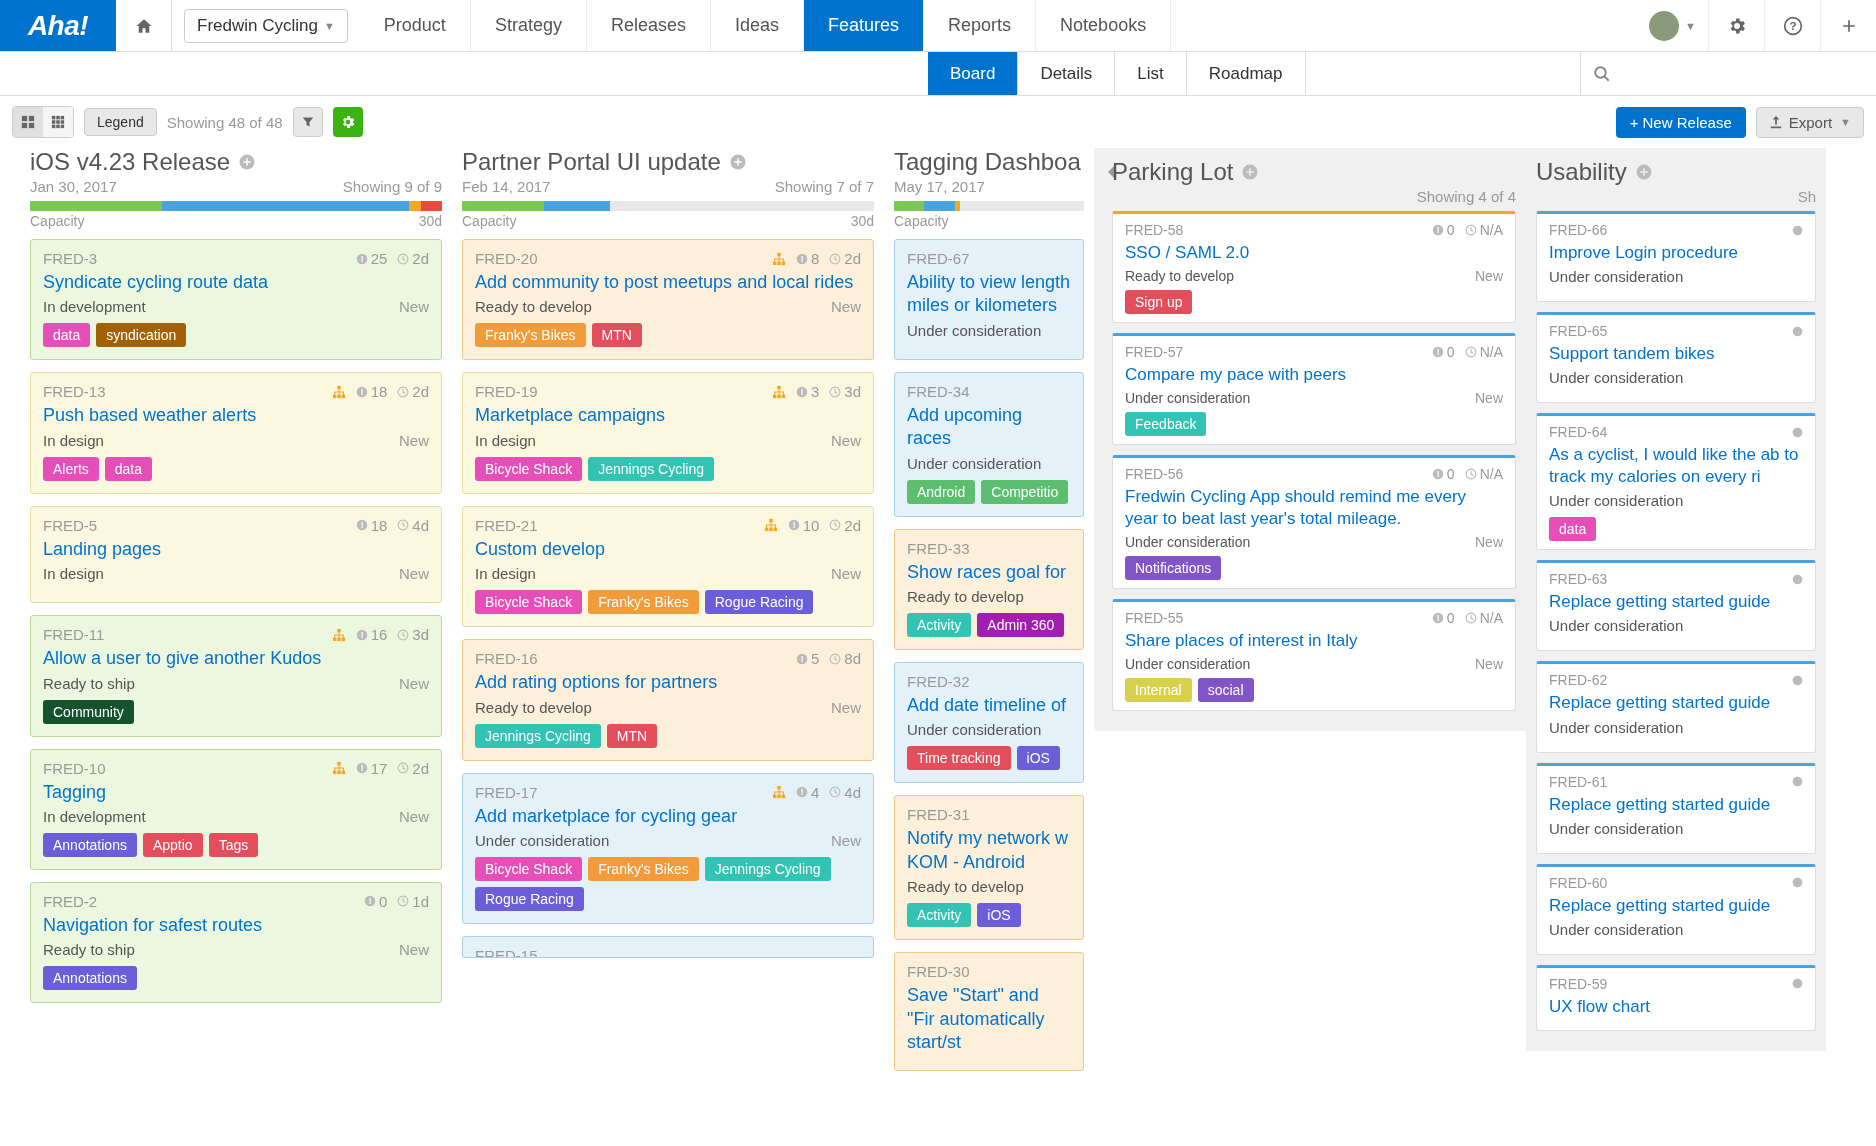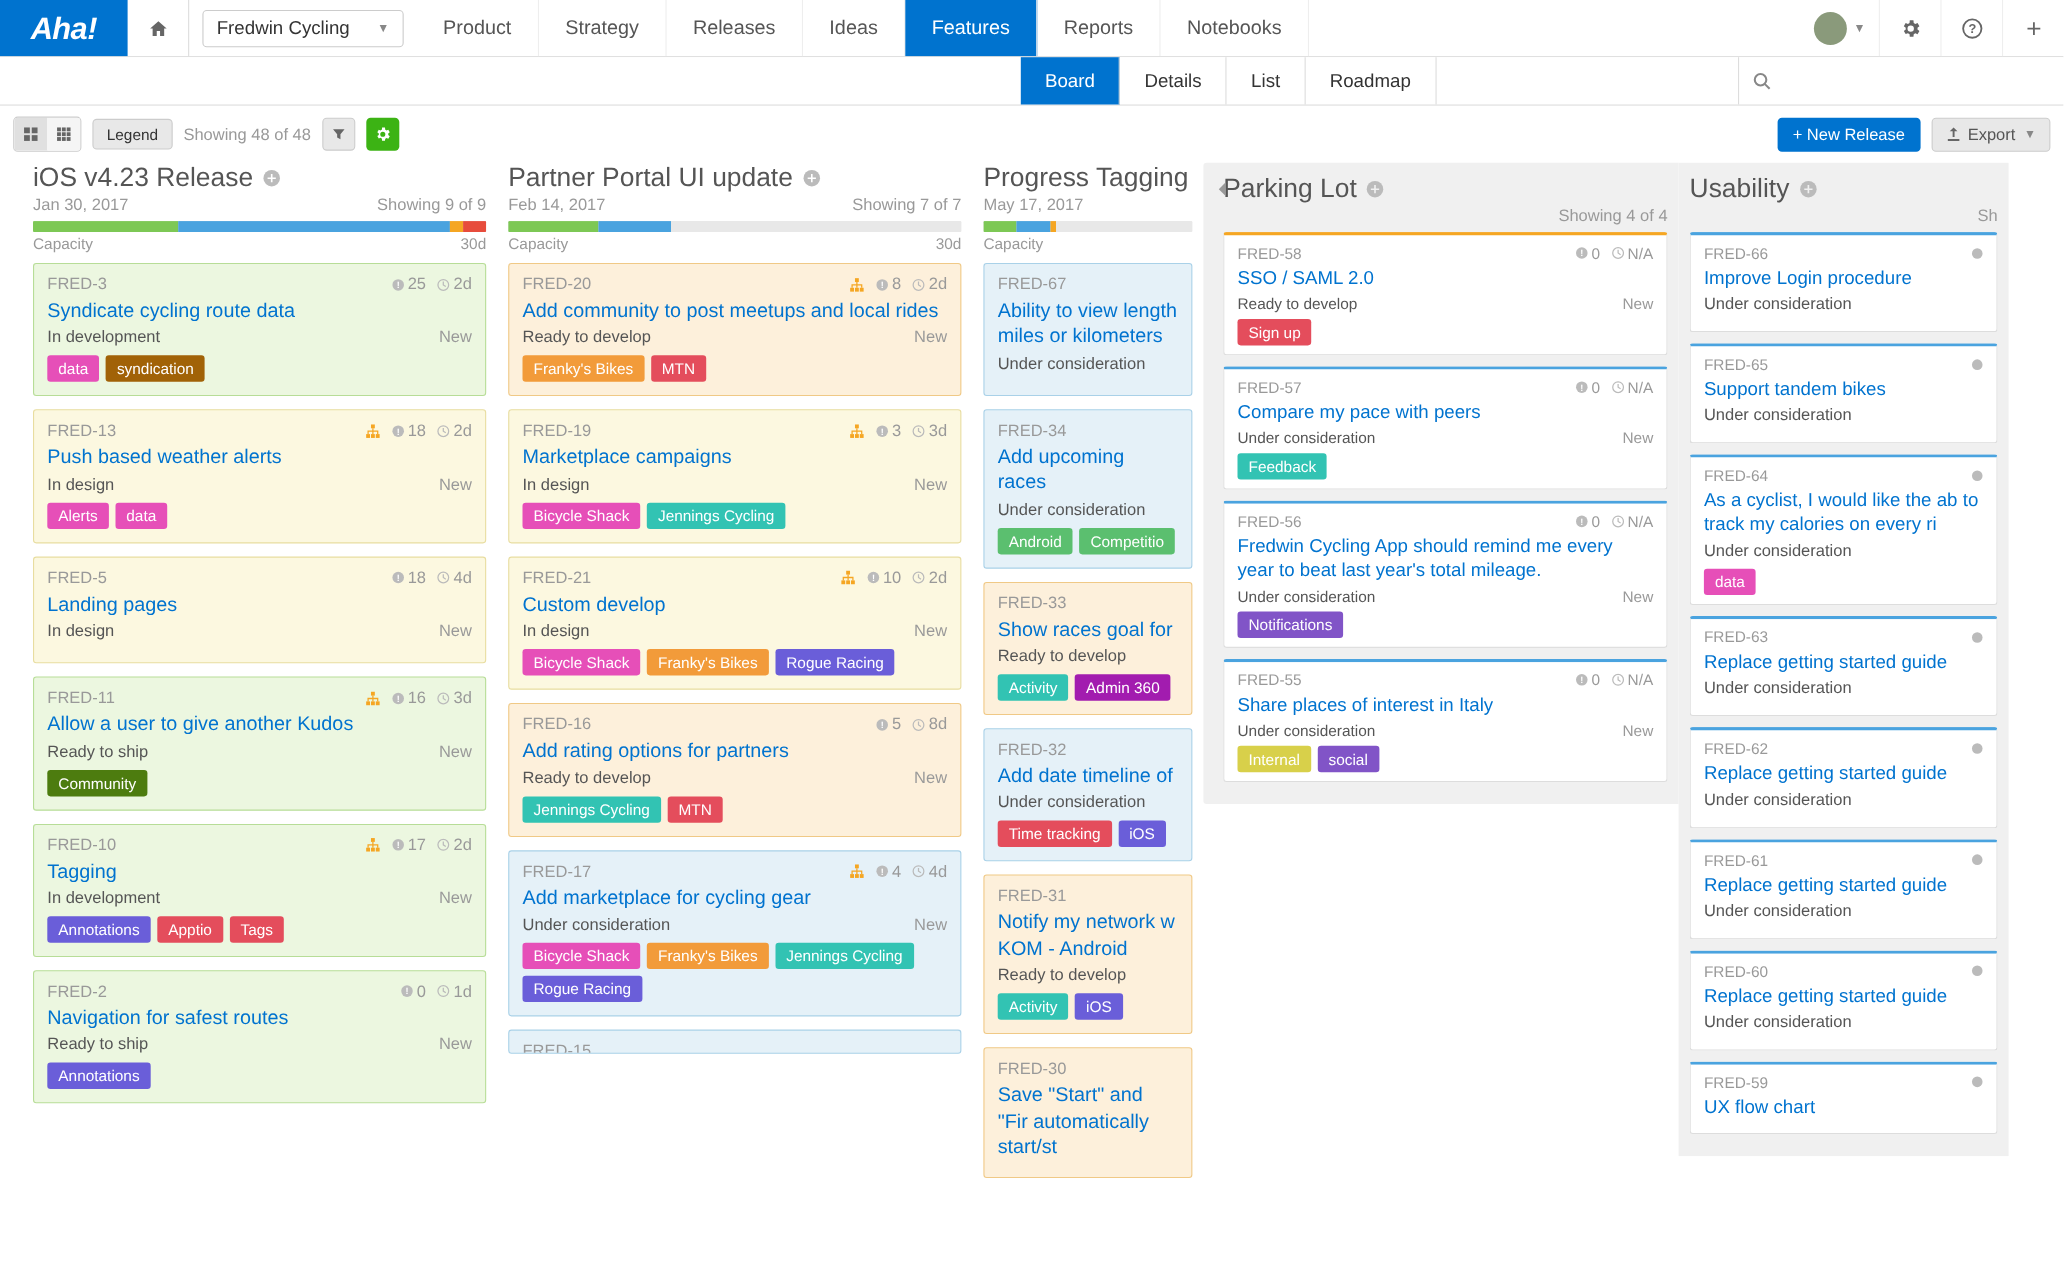--- a/index.html
+++ b/index.html
@@ -2,21 +2,21 @@
 <html><head>
 <meta charset="utf-8">
 <style>
 * { box-sizing: border-box; margin: 0; padding: 0; }
 body { font-family: -apple-system, BlinkMacSystemFont, "Segoe UI", Helvetica, Arial, sans-serif; font-size: 14px; color: #333; background: #fff; width: 1876px; }
 
 .topnav { display: flex; align-items: stretch; height: 52px; border-bottom: 1px solid #ddd; background: #fff; }
 .logo { width: 116px; background: #0073cf; color: #fff; display: flex; align-items: center; justify-content: center; font-size: 28px; font-weight: 700; letter-spacing: -0.5px; font-style: italic;}
 .nav-home { width: 56px; display: flex; align-items: center; justify-content: center; font-size: 18px; color: #666; border-right: 1px solid #ddd;}
 .product-select { display: flex; align-items: center; padding: 0 12px; }
-.product-select-inner { border: 1px solid #ccc; border-radius: 4px; padding: 6px 12px; display: flex; align-items: center; gap: 23px; font-size: 17px; color: #333; cursor: pointer;}
+.product-select-inner { border: 1px solid #ccc; border-radius: 4px; padding: 6px 12px; display: flex; align-items: center; gap: 4px; font-size: 17px; color: #333; cursor: pointer;}
 .nav-items { display: flex; align-items: stretch; justify-content: center; }
 .nav-item { padding: 0 24px; display: flex; align-items: center; font-size: 18px; color: #555; border-right: 1px solid #eee; cursor: pointer;}
 .nav-item.active { background: #0073cf; color: #fff; }
 .nav-spacer { flex: 1; }
 .nav-right { display: flex; align-items: center; }
 .nav-icon { width: 56px; display: flex; align-items: center; justify-content: center; font-size: 20px; color: #666; border-left: 1px solid #eee; height: 100%; cursor: pointer;}
 .avatar { width: 30px; height: 30px; border-radius: 50%; background: #8a9a7b; }
 .avatar-wrap { display: flex; align-items: center; gap: 4px; padding: 0 12px; cursor: pointer;}
 
 .subnav { display: flex; align-items: stretch; height: 44px; border-bottom: 1px solid #ddd; background: #fff; }
@@ -325,21 +325,21 @@
               <circle cx="8" cy="8" r="6.5"></circle>
               <path d="M8 4v4l3 2"></path>
             </svg> 3d</span>
         </div>
         <div class="card-title">Allow a user to give another Kudos</div>
         <div class="card-status-row">
           <span class="card-status">Ready to ship</span>
           <span class="card-new">New</span>
         </div>
         <div class="tags">
-          <span class="tag" style="background:#4d7c0f">Community</span>
+          <span class="tag" style="background:#14532d">Community</span>
         </div>
       </div>
       <div class="card green">
         <div class="card-top">
           <span class="card-id">FRED-10</span>
           <span class="card-icon sitemap-icon">
             <svg width="14" height="14" viewBox="0 0 16 16" fill="#f5a623">
               <rect x="6" y="1" width="4" height="4"></rect>
               <rect x="1" y="11" width="4" height="4"></rect>
               <rect x="6" y="11" width="4" height="4"></rect>
@@ -564,21 +564,21 @@
       </div>
       <div class="card blue" style="padding-bottom:0;margin-bottom:0;height:22px;overflow:hidden;">
         <div class="card-top">
           <span class="card-id">FRED-15</span>
         </div>
       </div>
     </div>
     <div class="column" style="flex:0 0 210px;overflow:hidden;">
       <div class="col-header">
         <div class="col-title-row">
-          <span class="col-title">Progress Tagging</span>
+          <span class="col-title">Tagging Dashboa</span>
         </div>
         <div class="col-meta">
           <span>May 17, 2017</span>
           <span></span>
         </div>
         <div class="capacity-bar">
           <div class="seg-green" style="width:16%"></div>
           <div class="seg-blue" style="width:16%"></div>
           <div class="seg-orange" style="width:3%"></div>
         </div>

